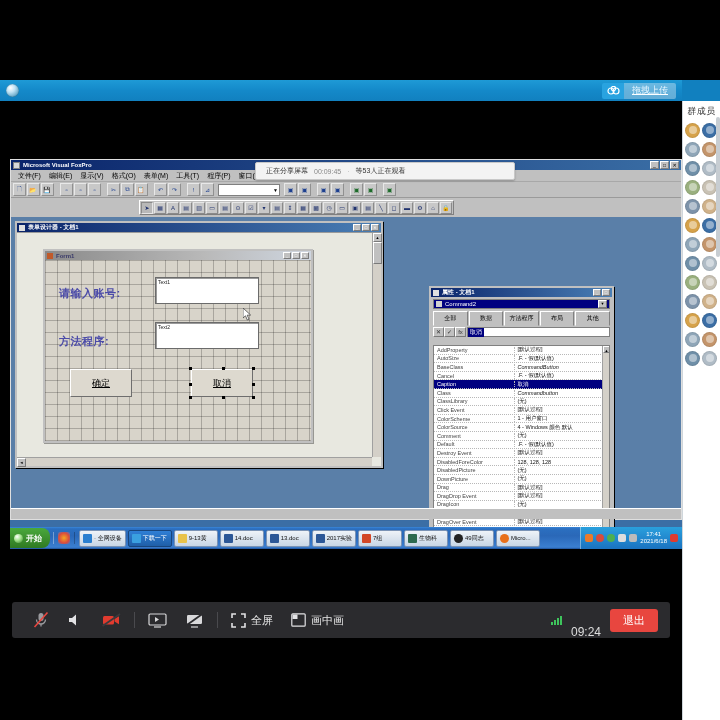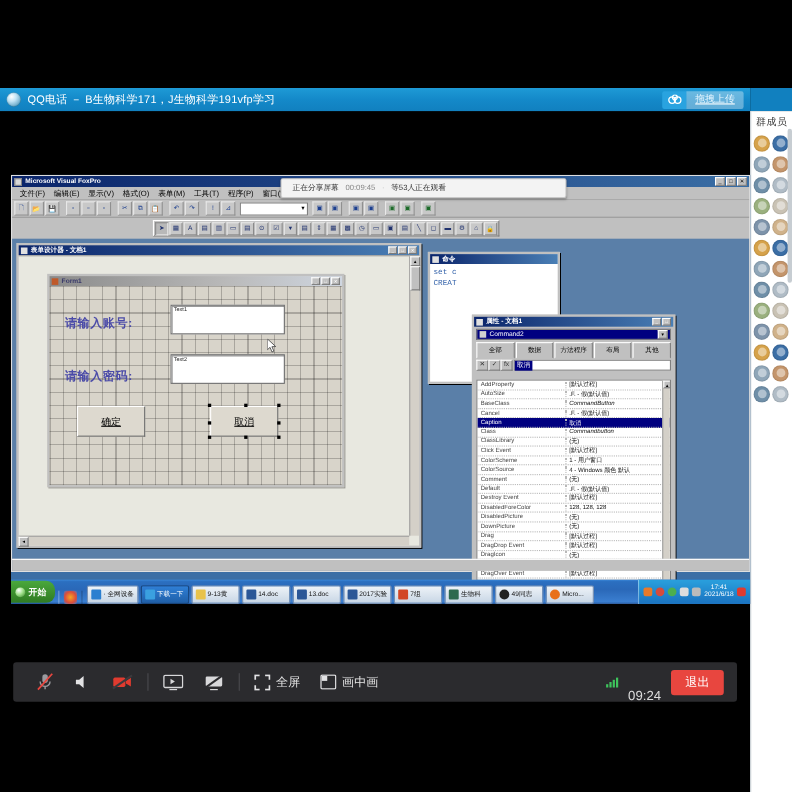--- a/index.html
+++ b/index.html
@@ -126,21 +126,21 @@
     border: 1px solid; border-color: #e6e6e6 #8a8a8a #8a8a8a #e6e6e6;
     display: flex; align-items: center; justify-content: center;
     font-size: 6px; color: #20326e;
   }
   .tb2-btn.pressed { border-color: #8a8a8a #e6e6e6 #e6e6e6 #8a8a8a; background: #b8b8b8; }
 
   .vfp-client { position: absolute; left: 0; top: 57px; right: 0; bottom: 0; background: #5a7fa8; }
 
   
   .fd-window {
-    position: absolute; left: 4px; top: 4px; width: 368px; height: 277px;
+    position: absolute; left: 4px; top: 4px; width: 368px; height: 247px;
     background: #c0c0c0; border: 2px solid #c0c0c0;
     box-shadow: 1px 1px 0 #000;
   }
   .fd-titlebar {
     height: 9px; background: linear-gradient(90deg,#0a246a,#4a7fb5);
     display: flex; align-items: center; padding: 0 2px; color: #fff;
   }
   .fd-ico { width: 6px; height: 6px; background: #e0e0e0; margin-right: 3px; }
   .fd-title { font-size: 6px; font-weight: bold; }
   .fd-btns { margin-left: auto; display: flex; gap: 1px; }
@@ -302,21 +302,21 @@
   
   .vfp-status {
     position: absolute; left: 0; right: 0; bottom: 0; height: 11px;
     background: #c0c0c0; border-top: 1px solid #fff;
   }
 
   
   .taskbar {
     position: absolute; left: 0; bottom: 0; width: 672px; height: 22px;
     background: linear-gradient(180deg,#3a87d9 0%,#2b6fc0 8%,#2a68b8 40%,#3b7fd1 92%,#1d4f96 100%);
-    display: flex; align-items: flex-end;
+    display: flex; align-items: center;
   }
   .start-btn {
     height: 20px; margin: 1px 3px 1px 0; padding: 0 8px 0 4px;
     background: linear-gradient(180deg,#4aa83c,#2f7a22);
     border-radius: 0 8px 8px 0; color: #fff; font-size: 8px; font-weight: bold;
     display: flex; align-items: center; gap: 3px;
   }
   .start-orb {
     width: 9px; height: 9px; border-radius: 50%;
     background: radial-gradient(circle at 35% 30%, #fff, #9fe08a 45%, #2f7a22);
@@ -361,21 +361,20 @@
 
   .icon-svg { display: block; }
 </style>
 </head>
 <body>
 
 <div id="root">
 
   <div class="qq-header">
     <div class="qq-logo"></div>
-    <div class="qq-title">QQ电话  －  B生物科学171，J生物科学191vfp学习</div>
     <div class="qq-upload-wrap">
       <div class="qq-upload-ico">
         <svg class="icon-svg" width="13" height="9" viewBox="0 0 13 9">
           <circle cx="4" cy="5" r="3" fill="none" stroke="#fff" stroke-width="1.2"></circle>
           <circle cx="9" cy="5" r="3" fill="none" stroke="#fff" stroke-width="1.2"></circle>
           <circle cx="6.5" cy="2.5" r="2.2" fill="none" stroke="#fff" stroke-width="1.2"></circle>
         </svg>
       </div>
       <div class="qq-upload-btn">拖拽上传</div>
     </div>
@@ -520,21 +519,21 @@
                 <div class="form1-ico"></div>
                 <div class="form1-title-text">Form1</div>
                 <div class="form1-btns">
                   <div class="form1-btn">_</div>
                   <div class="form1-btn">□</div>
                   <div class="form1-btn">✕</div>
                 </div>
               </div>
               <div class="form1-canvas">
                 <div class="fm-label" style="left:14px; top:26px;">请输入账号:</div>
-                <div class="fm-label" style="left:14px; top:74px;">请输入密码:</div>
+                <div class="fm-label" style="left:14px; top:74px;">方法程序:</div>
                 <div class="fm-text" style="left:110px; top:17px; width:104px; height:27px;">Text1</div>
                 <div class="fm-text" style="left:110px; top:62px; width:104px; height:27px;">Text2</div>
                 <div class="fm-btn" style="left:25px; top:109px; width:62px; height:28px;">确定</div>
                 <div class="fm-btn" style="left:146px; top:109px; width:62px; height:28px;">
                   <span>取消</span>
                   <div class="sel-handles">
                     <i style="left:0;top:0"></i>
                       <i style="left:50%;top:0"></i>
                       <i style="right:0;top:0"></i>
                     <i style="left:0;top:50%"></i>
@@ -554,30 +553,20 @@
             <div class="fd-scroll-v">
               <div class="fd-sb-btn">▲</div>
               <div class="fd-sb-thumb"></div>
             </div>
             <div class="fd-scroll-h">
               <div class="fd-sb-btn">◄</div>
             </div>
           </div>
         </div>
 
-        <div class="cmd-window">
-          <div class="cmd-titlebar">
-            <div class="cmd-ico"></div>
-            <div class="cmd-title">命令</div>
-          </div>
-          <div class="cmd-body">
-            <div class="cmd-line">set c</div>
-            <div class="cmd-line">CREAT</div>
-          </div>
-        </div>
 
         <div class="prop-window">
           <div class="prop-titlebar">
             <div class="prop-ico"></div>
             <div class="prop-title">属性 - 文档1</div>
             <div class="prop-btns">
               <div class="prop-btn">_</div>
               <div class="prop-btn">□</div>
             </div>
           </div>

